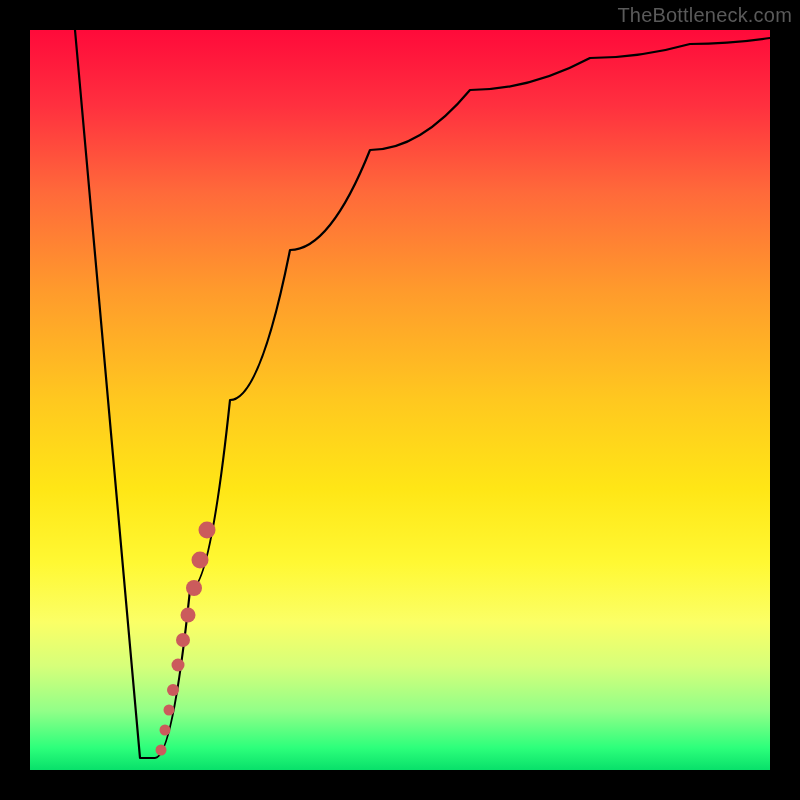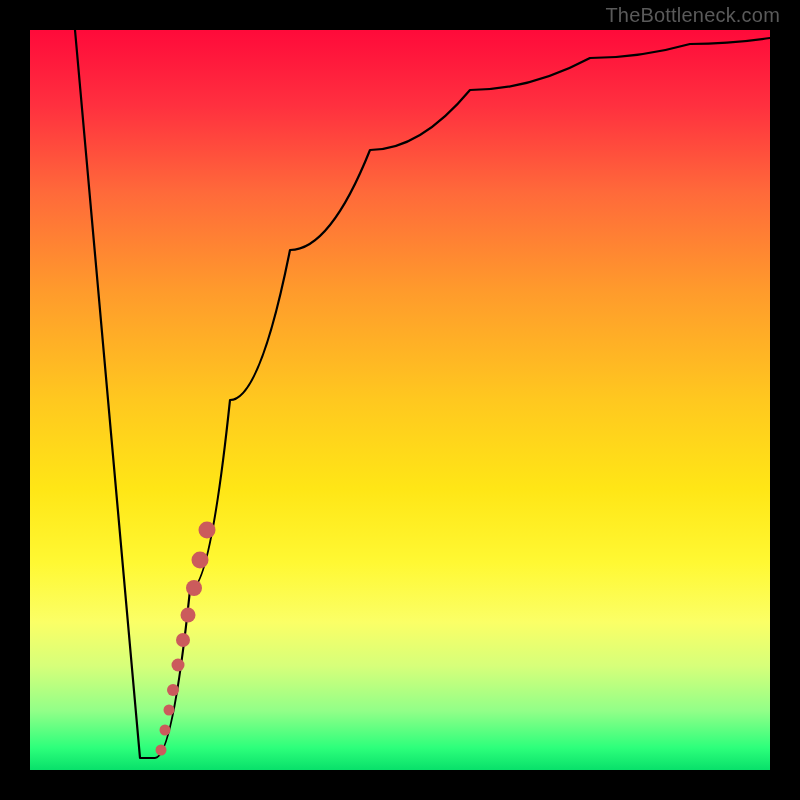--- a/index.html
+++ b/index.html
@@ -28,21 +28,21 @@
       #fbff66 80%,
       #d6ff7a 86%,
       #92ff88 92%,
       #2dff7b 97%,
       #08e06a 100%
     );
   }
   .watermark {
     position: absolute;
     top: 4px;
-    right: 20px;
+    right: 8px;
     color: #5a5a5a;
     font-size: 20px;
     font-weight: 500;
     letter-spacing: 0.2px;
     user-select: none;
   }
   svg.overlay {
     position: absolute;
     left: 30px;
     top: 30px;

